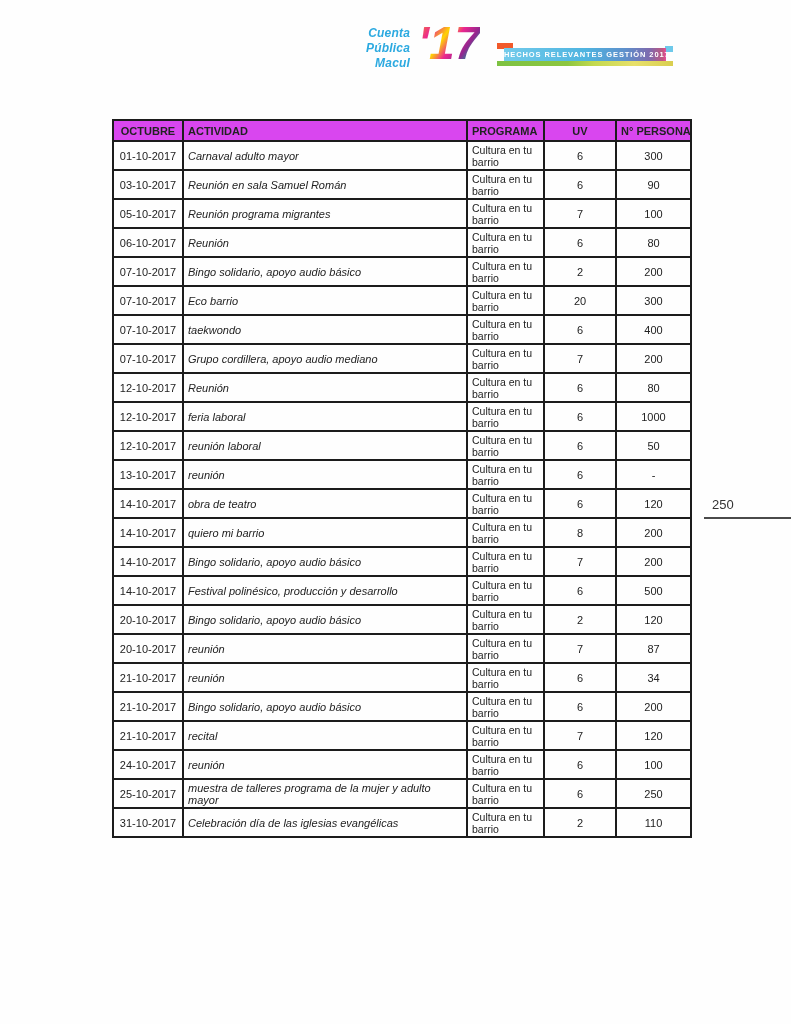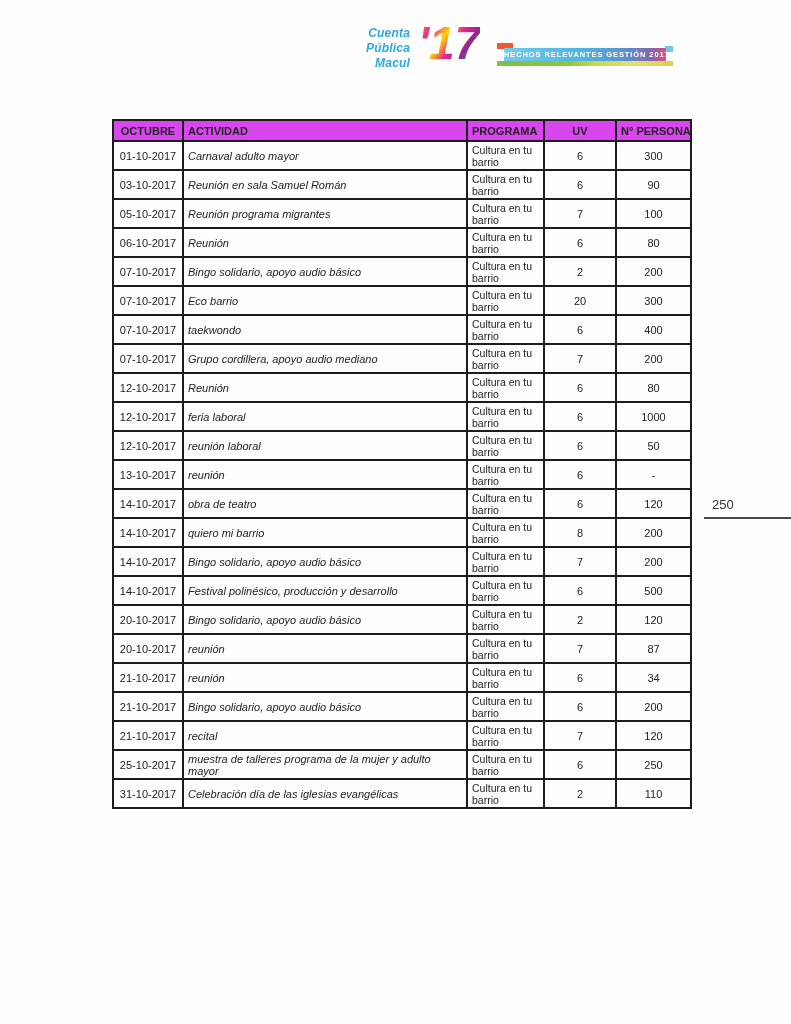--- a/index.html
+++ b/index.html
@@ -293,20 +293,27 @@
 
     <tr>
       <td class="c-date">21-10-2017</td>
       <td class="c-act">recital</td>
       <td class="c-prog">Cultura en tu barrio</td>
       <td class="c-uv">7</td>
       <td class="c-per">120</td>
     </tr>
 
 
+    <tr>
+      <td class="c-date">24-10-2017</td>
+      <td class="c-act">reunión</td>
+      <td class="c-prog">Cultura en tu barrio</td>
+      <td class="c-uv">6</td>
+      <td class="c-per">100</td>
+    </tr>
 
     <tr>
       <td class="c-date">25-10-2017</td>
       <td class="c-act">muestra de talleres programa de la mujer y adulto mayor</td>
       <td class="c-prog">Cultura en tu barrio</td>
       <td class="c-uv">6</td>
       <td class="c-per">250</td>
     </tr>
 
     <tr>

